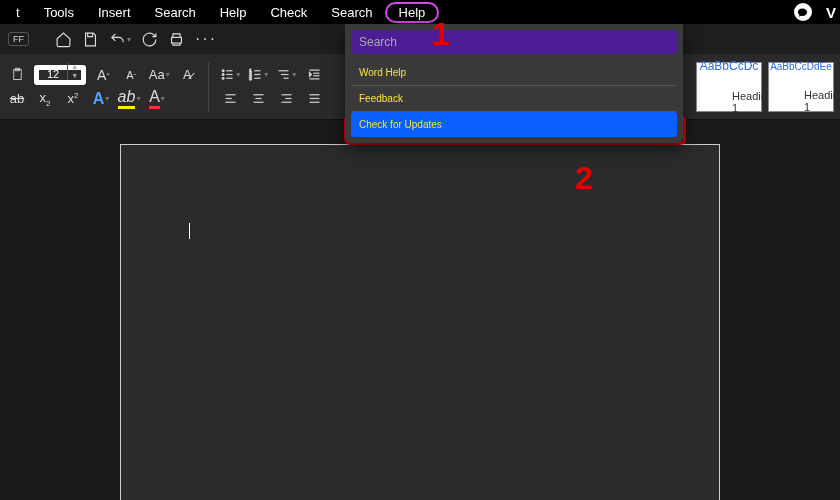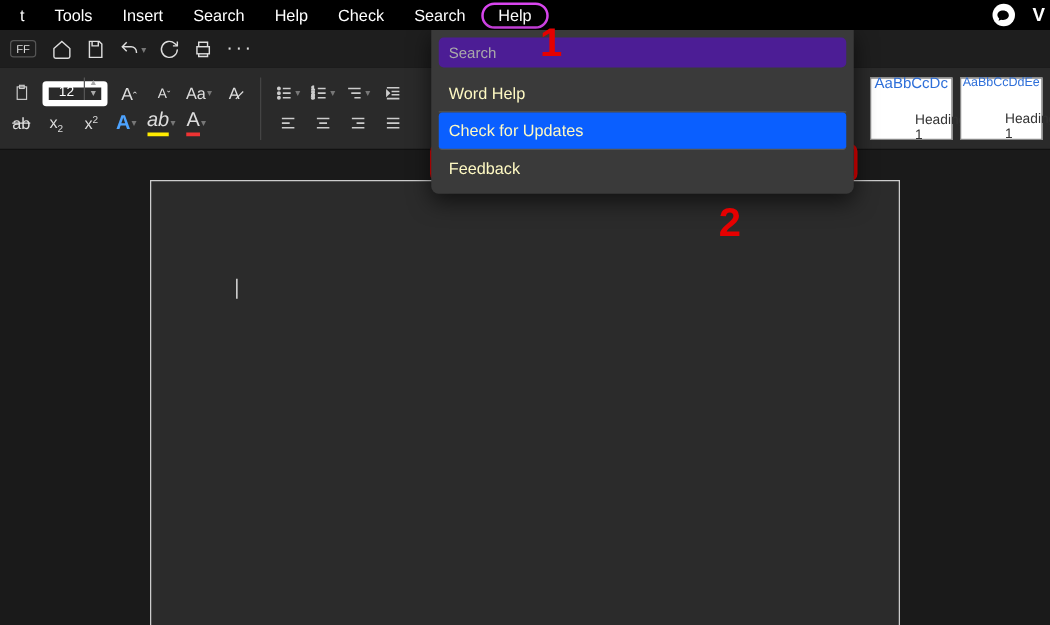--- a/index.html
+++ b/index.html
@@ -5,21 +5,21 @@
 * { margin:0; padding:0; box-sizing:border-box; font-family:-apple-system,Helvetica,Arial,sans-serif; }
 body { width:840px; height:500px; background:#000; overflow:hidden; position:relative; }
 .menubar { height:24px; background:#000; display:flex; align-items:center; padding:0 4px; gap:0; }
 .menubar .mitem { color:#fff; font-size:13px; padding:3px 12px; cursor:default; }
 .menubar .mitem.help { border:2px solid #d946ef; border-radius:11px; padding:1px 12px; }
 .menubar .spacer { flex:1; }
 .menubar .chat-icon { width:18px; height:18px; border-radius:50%; background:#fff; display:flex; align-items:center; justify-content:center; margin-right:14px; }
 .menubar .chat-icon svg { width:11px; height:11px; }
 .menubar .vlabel { color:#fff; font-size:15px; font-weight:700; margin-right:0; }
 .toolbar1 { height:30px; background:#1e1e1e; display:flex; align-items:center; padding:0 8px; gap:10px; }
-.ff { font-size:9px; color:#ddd; border:1px solid #555; border-radius:3px; padding:1px 4px; margin-right:2px;}
+.ff { font-size:9px; color:#ddd; border:1px solid #555; border-radius:3px; padding:1px 4px; margin-right:16px;}
 .tbicon { color:#ddd; display:inline-flex; align-items:center; }
 .toolbar1 svg { width:17px; height:17px; }
 .dots { color:#ddd; font-size:16px; letter-spacing:2px; }
 .ribbon { background:#2a2a2a; padding:6px 6px; display:flex; align-items:center; gap:6px; position:relative; min-height:66px; border-bottom:1px solid #111;}
 .group { display:flex; flex-direction:column; gap:4px; }
 .row { display:flex; align-items:center; gap:6px; }
 .fontsize { display:flex; align-items:flex-end; border:5px solid #ffffff; border-radius:3px; height:20px; }
 .fontsize .num { color:#fff; font-size:11px; padding:0 8px; }
 .fontsize .arrows { width:14px; display:flex; flex-direction:column; border-left:1px solid #555; }
 .fontsize .ar { height:9px; display:flex; align-items:center; justify-content:center; color:#aaa; font-size:7px; }
@@ -31,21 +31,21 @@
 .stylebox { width:66px; height:50px; background:#fff; border:1px solid #888; display:flex; flex-direction:column; align-items:center; justify-content:center; gap:17px; }
 .stylebox .sample { color:#2e6fd9; font-size:12px; }
 .stylebox .lbl { color:#333; font-size:11px;margin-left:47px; }
 .canvaswrap { position:absolute; top:120px; left:0; right:0; bottom:0; background:#1a1a1a; display:flex; justify-content:center; }
 .page { width:600px; background:#2b2b2b; border:1px solid #ccc; margin-top:24px; position:relative; height:800px;}
 .cursor { position:absolute; top:78px; left:68px; width:1px; height:16px; background:#fff; }
 .helpmenu { position:absolute; top:24px; left:345px; width:338px; background:#3a3a3a; border-radius:0 0 6px 6px; box-shadow:0 6px 18px rgba(0,0,0,0.6); padding:6px; z-index:50; }
 .searchbox { background:#4c1d95; border-radius:4px; height:24px; display:flex; align-items:center; padding:0 8px; margin-bottom:6px; }
 .searchbox input { background:transparent; border:none; outline:none; color:#ccc; font-size:12px; width:100%; }
 .searchbox input::placeholder { color:#aaa; }
-.menuline { color:#fef9c3; font-size:13px; padding:7px 8px; border-bottom:1px solid #555; }
+.menuline { color:#fde047; font-size:10px; padding:7px 8px; border-bottom:1px solid #555; }
 .menuline:last-child { border-bottom:none; }
 .menuline.hl { background:#0a5fff; border-radius:3px; }
 .outline-update { position:absolute; top:115px; left:344px; width:342px; height:30px; border:3px solid #e60000; border-radius:6px; z-index:49; pointer-events:none; }
 .anno { position:absolute; color:#e60000; font-size:32px; font-weight:800; z-index:60; pointer-events:none; }
 .anno.a1 { top:16px; left:432px; }
 .anno.a2 { top:160px; left:575px; }
 .dd { font-size:8px; margin-left:1px; color:#777;}
 </style>
 </head>
 <body>
@@ -248,19 +248,19 @@
   <div class="page">
     <div class="cursor"></div>
   </div>
 </div>
 
 <div class="helpmenu">
   <div class="searchbox">
     <input placeholder="Search" style="">
   </div>
   <div class="menuline">Word Help</div>
+  <div class="menuline">Feedback</div>
   <div class="menuline hl">Check for Updates</div>
-  <div class="menuline">Feedback</div>
 </div>
 
 <div class="outline-update"></div>
 <div class="anno a1">1</div>
 <div class="anno a2">2</div>
 
 </body></html>

